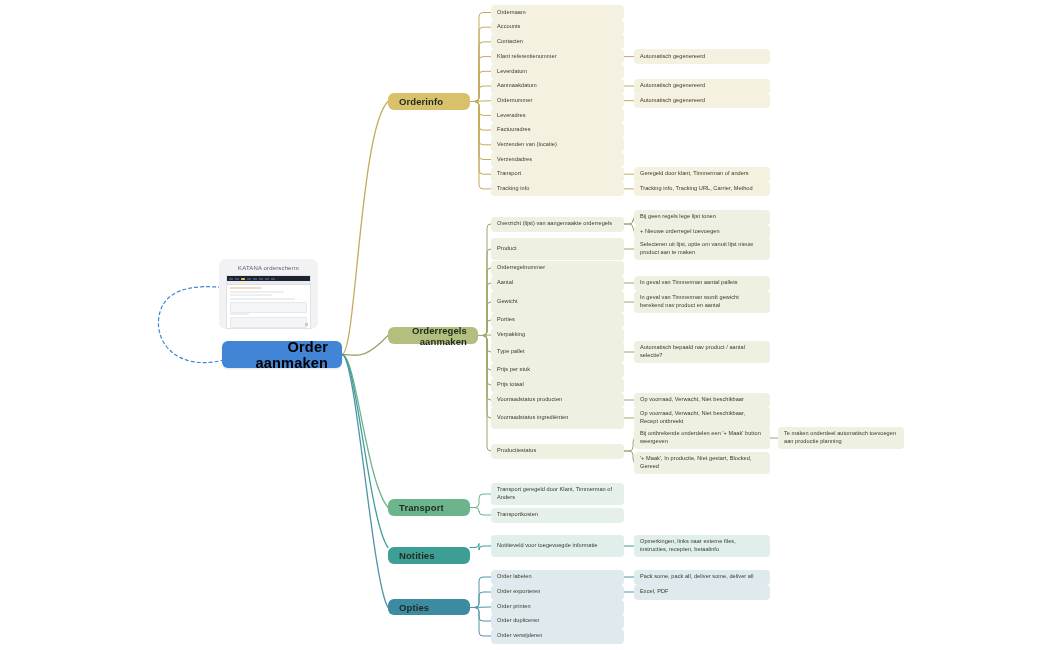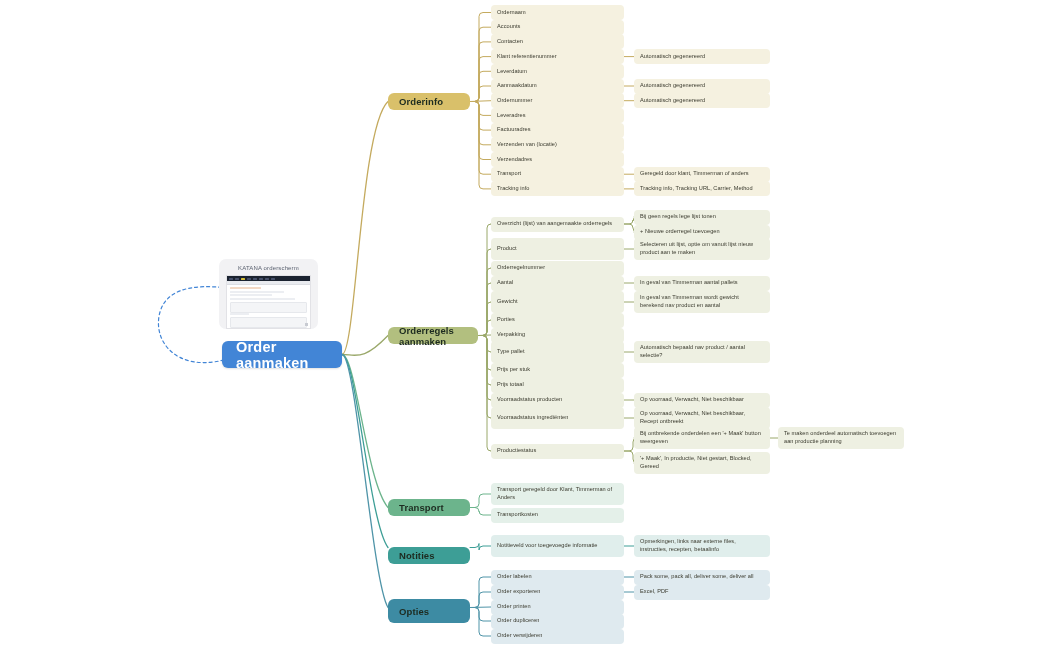--- a/index.html
+++ b/index.html
@@ -30,27 +30,28 @@
   }
   .node {
     position: absolute;
     box-sizing: border-box;
     display: flex;
     align-items: center;
   }
   
   .root {
     background: #4285d6;
-    color: #ffffff;
+    color: #000000;
     border-radius: 6px;
     font-size: 14.5px;
     font-weight: bold;
     letter-spacing: .2px;
     padding: 0 14px;
     box-shadow: 0 1px 2px rgba(0,0,0,.12);
+    text-align: right;
   }
   
   .branch {
     border-radius: 6px;
     font-size: 9.5px;
     font-weight: bold;
     color: #1d2b20;
     padding: 0 11px;
     letter-spacing: .1px;
   }
@@ -280,21 +281,21 @@
     </div>
     <div class="node leaf" style="left: 634px; top: 166.7px; width: 136px; height: 15px; background: rgb(245, 241, 224);">
       <span>Geregeld door klant, Timmerman of anders</span>
     </div>
     <div class="node leaf" style="left: 491px; top: 181.4px; width: 133px; height: 15px; background: rgb(245, 241, 224);">
       <span>Tracking info</span>
     </div>
     <div class="node leaf" style="left: 634px; top: 181.4px; width: 136px; height: 15px; background: rgb(245, 241, 224);">
       <span>Tracking info, Tracking URL, Carrier, Method</span>
     </div>
-    <div class="node branch" style="left: 388px; top: 327px; width: 90px; height: 17px; background: rgb(178, 191, 127);">
+    <div class="node branch" style="left: 388px; top: 327px; width: 90px; height: 17px; background: rgb(178, 191, 127); text-align: right;">
       <span>Orderregels aanmaken</span>
     </div>
     <div class="node leaf" style="left: 491px; top: 216.5px; width: 133px; height: 15px; background: rgb(238, 240, 226);">
       <span>Overzicht (lijst) van aangemaakte orderregels</span>
     </div>
     <div class="node leaf" style="left: 634px; top: 209.5px; width: 136px; height: 15px; background: rgb(238, 240, 226);">
       <span>Bij geen regels lege lijst tonen</span>
     </div>
     <div class="node leaf" style="left: 634px; top: 224.5px; width: 136px; height: 15px; background: rgb(238, 240, 226);">
       <span>+ Nieuwe orderregel toevoegen</span>
@@ -373,21 +374,21 @@
     </div>
     <div class="node branch" style="left: 388px; top: 539px; width: 82px; height: 17px; background: rgb(61, 158, 150); margin-top: 8px;">
       <span>Notities</span>
     </div>
     <div class="node leaf multi" style="left: 491px; top: 535px; width: 133px; height: 22px; background: rgb(224, 238, 236);">
       <span>Notitieveld voor toegevoegde informatie</span>
     </div>
     <div class="node leaf multi" style="left: 634px; top: 535px; width: 136px; height: 22px; background: rgb(224, 238, 236);">
       <span>Opmerkingen, links naar externe files, instructies, recepten, betaalinfo</span>
     </div>
-    <div class="node branch" style="left: 388px; top: 599px; width: 82px; height: 24px; background: rgb(61, 139, 163);">
+    <div class="node branch" style="left: 388px; top: 599px; width: 82px; height: 16px; background: rgb(61, 139, 163);">
       <span>Opties</span>
     </div>
     <div class="node leaf" style="left: 491px; top: 569.5px; width: 133px; height: 15px; background: rgb(223, 234, 239);">
       <span>Order labelen</span>
     </div>
     <div class="node leaf" style="left: 634px; top: 569.5px; width: 136px; height: 15px; background: rgb(223, 234, 239);">
       <span>Pack some, pack all, deliver some, deliver all</span>
     </div>
     <div class="node leaf" style="left: 491px; top: 584.5px; width: 133px; height: 15px; background: rgb(223, 234, 239);">
       <span>Order exporteren</span>

